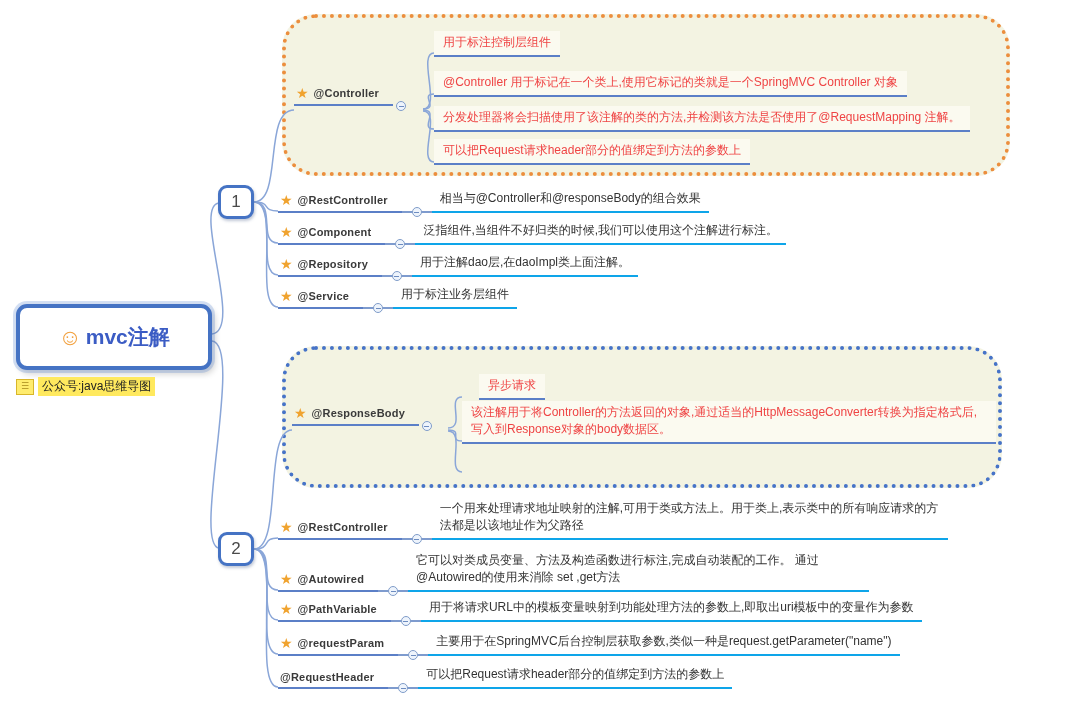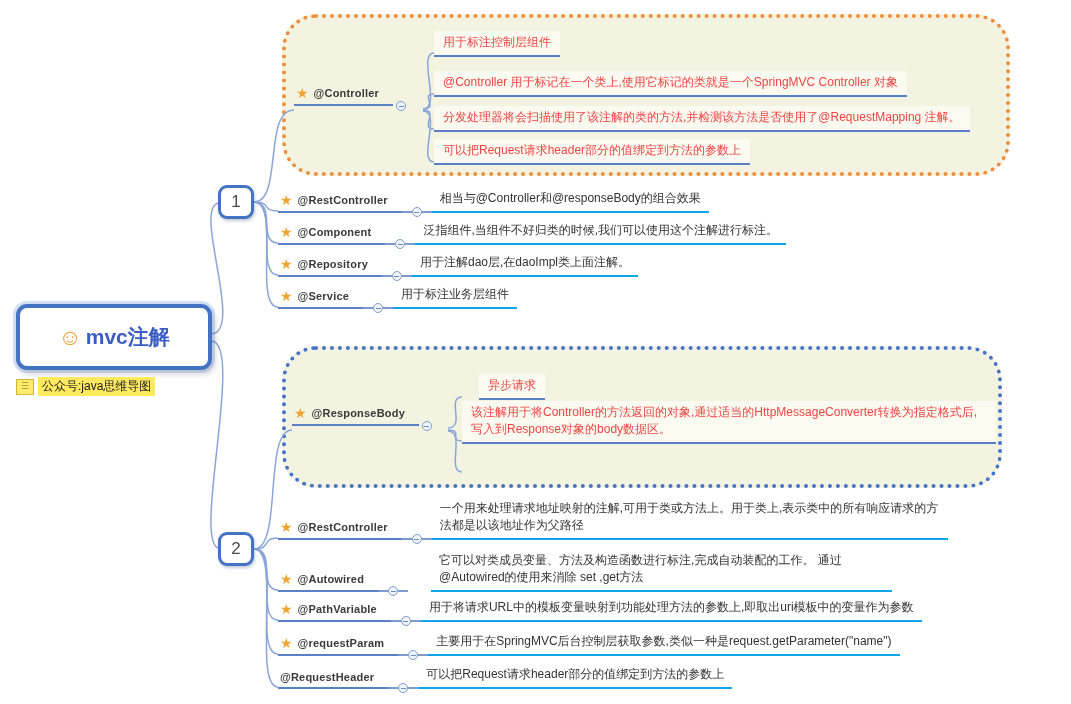--- a/index.html
+++ b/index.html
@@ -184,21 +184,21 @@
   </div>
 
   <div class="row" style="left:278px;top:550px;">
     <div class="topic">
       <span class="star">★</span>
       <span class="tlabel">@Autowired</span>
     </div>
     <span class="bridge">
         <i class="minus"></i>
       </span>
-    <div class="note wrap" style="width:445px;margin-left:23px;">它可以对类成员变量、方法及构造函数进行标注,完成自动装配的工作。 通过@Autowired的使用来消除 set ,get方法</div>
+    <div class="note wrap" style="width:445px;">它可以对类成员变量、方法及构造函数进行标注,完成自动装配的工作。 通过@Autowired的使用来消除 set ,get方法</div>
   </div>
 
   <div class="row" style="left:278px;top:597px;">
     <div class="topic">
       <span class="star">★</span>
       <span class="tlabel">@PathVariable</span>
     </div>
     <span class="bridge">
         <i class="minus"></i>
       </span>

